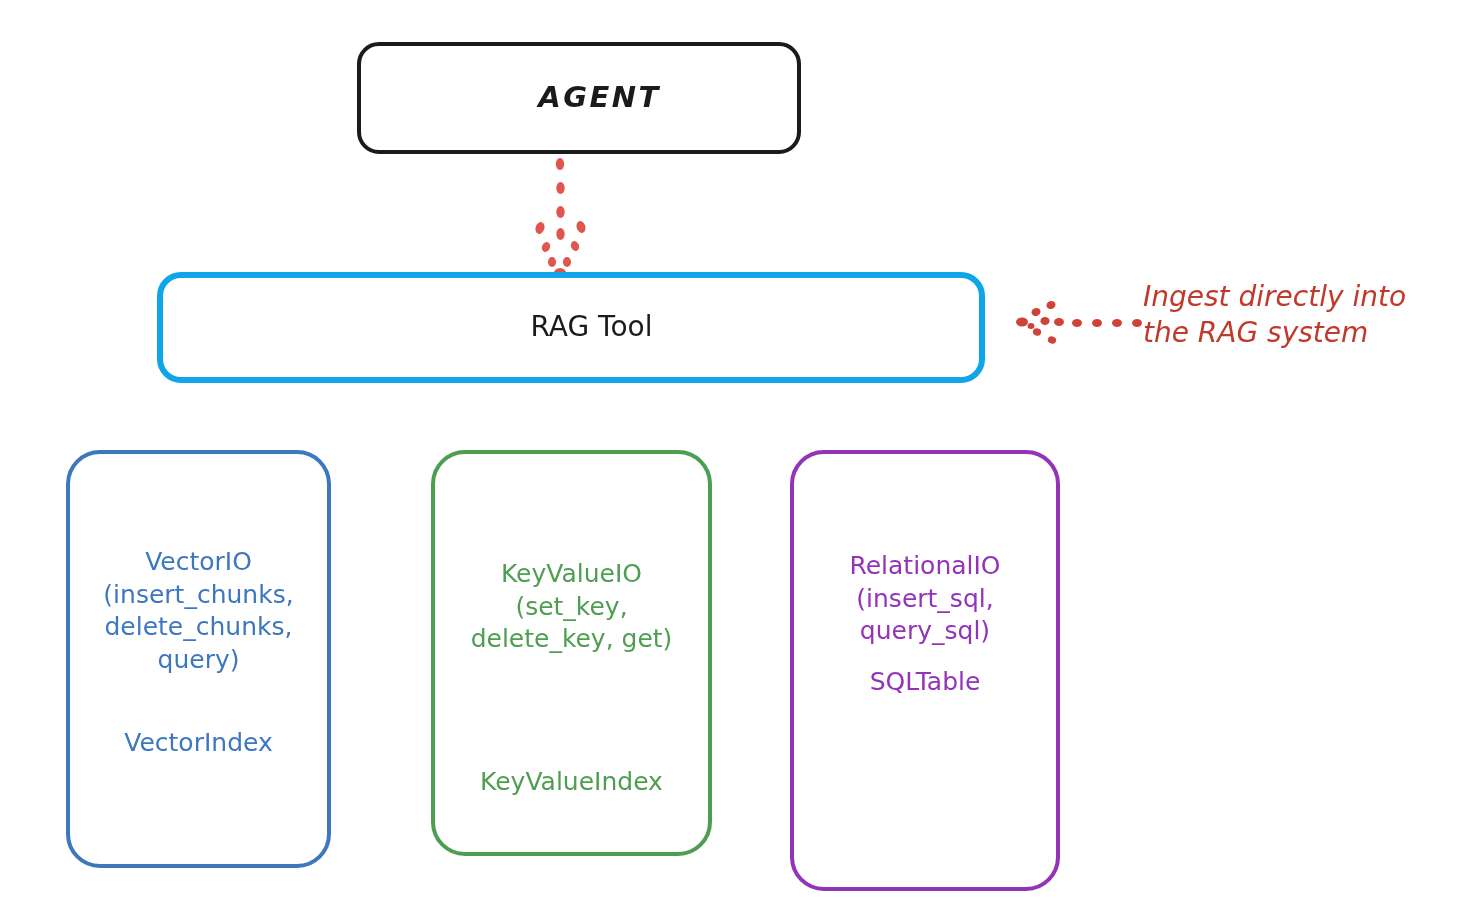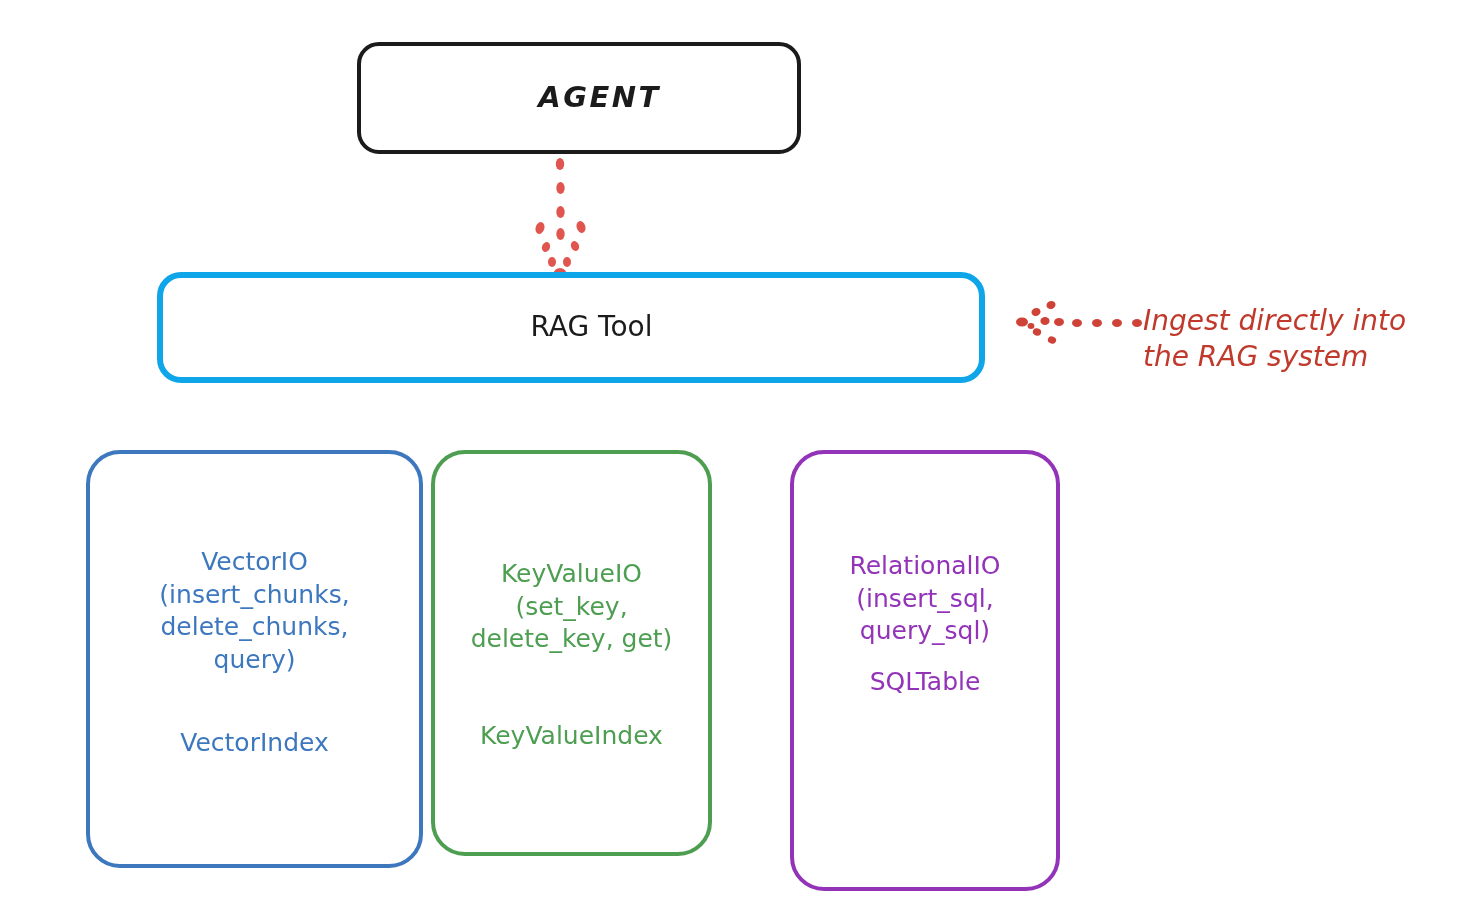--- a/index.html
+++ b/index.html
@@ -77,38 +77,39 @@
     line-height: 1.30;
     white-space: pre-line;
   }
   .card .card-index {
     font-size: 25px;
     line-height: 1.30;
     white-space: pre-line;
   }
 
   #card-vector {
-    left: 86px;
+    left: 66px;
     top: 450px;
-    width: 337px;
+    width: 265px;
     height: 418px;
     border-color: #3d78bf;
     padding-top: 92px;
   }
   #card-vector .card-api,
   #card-vector .card-index { color: #3d78bf; }
   #card-vector .card-index { margin-top: 51px; }
 
   #card-keyvalue {
     left: 431px;
     top: 450px;
     width: 281px;
     height: 406px;
     border-color: #4e9e51;
     padding-top: 104px;
+    gap: 46px;
   }
   #card-keyvalue .card-api,
   #card-keyvalue .card-index { color: #4e9e51; }
   #card-keyvalue .card-index { margin-top: 64px; }
 
   #card-relational {
     left: 790px;
     top: 450px;
     width: 270px;
     height: 441px;
@@ -142,21 +143,20 @@
     position: absolute;
     left: 1143px;
     top: 279px;
     width: 330px;
     color: #c0392b;
     font-size: 28px;
     line-height: 1.30;
     text-align: left;
     white-space: pre-line;
     font-style: italic;
-    margin-top: 24px;
   }
 </style>
 </head>
 <body>
 
 <div id="canvas">
 
   <div class="node" id="node-agent">
     <div class="node-label">AGENT</div>
   </div>

